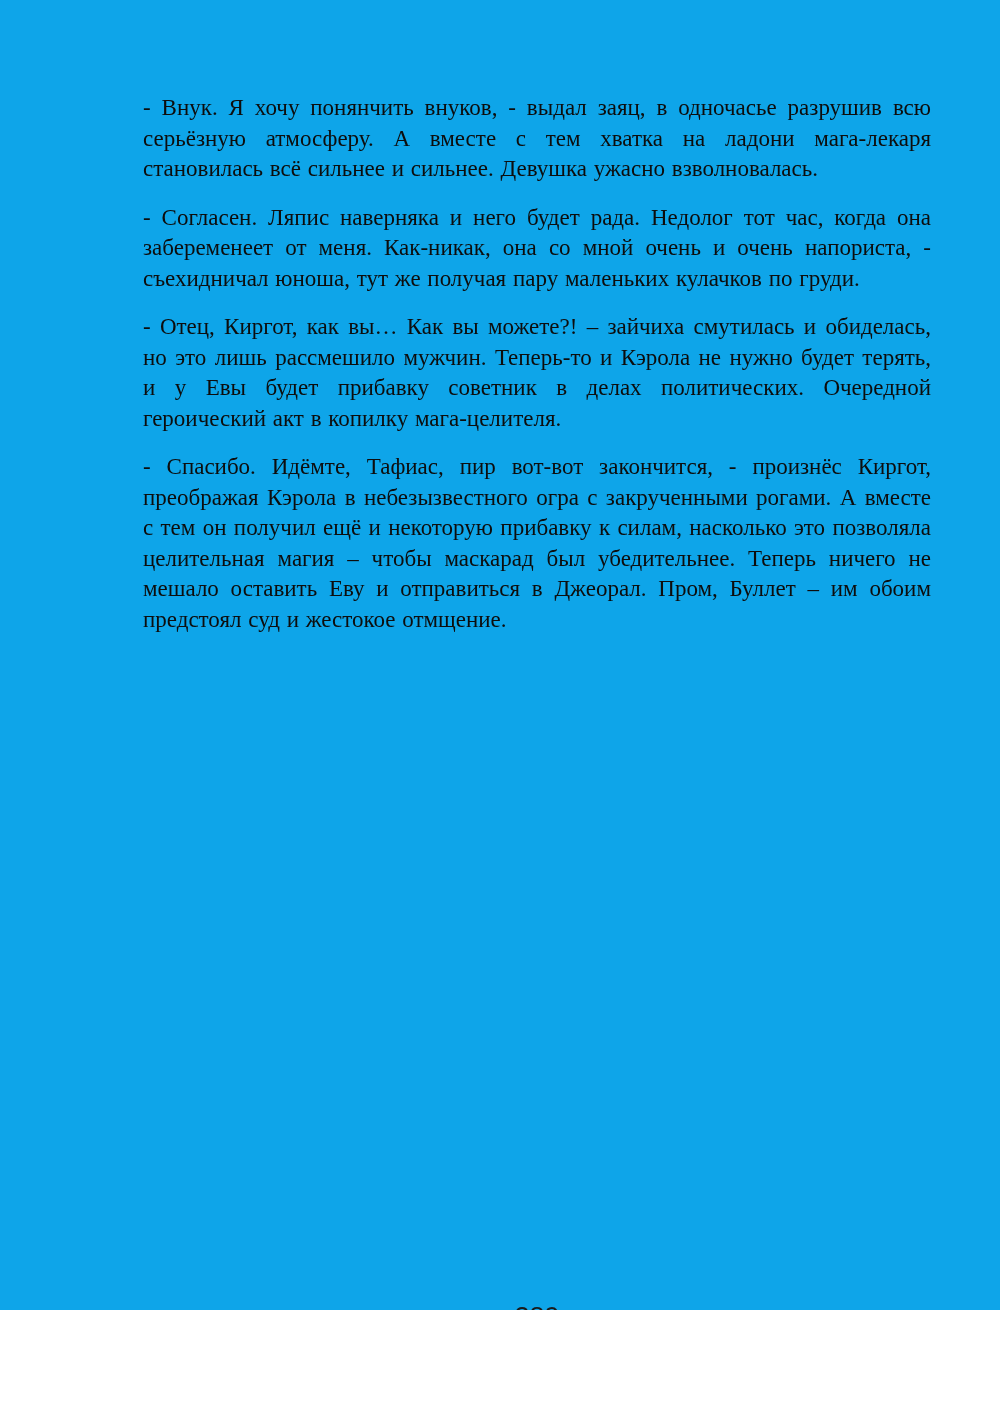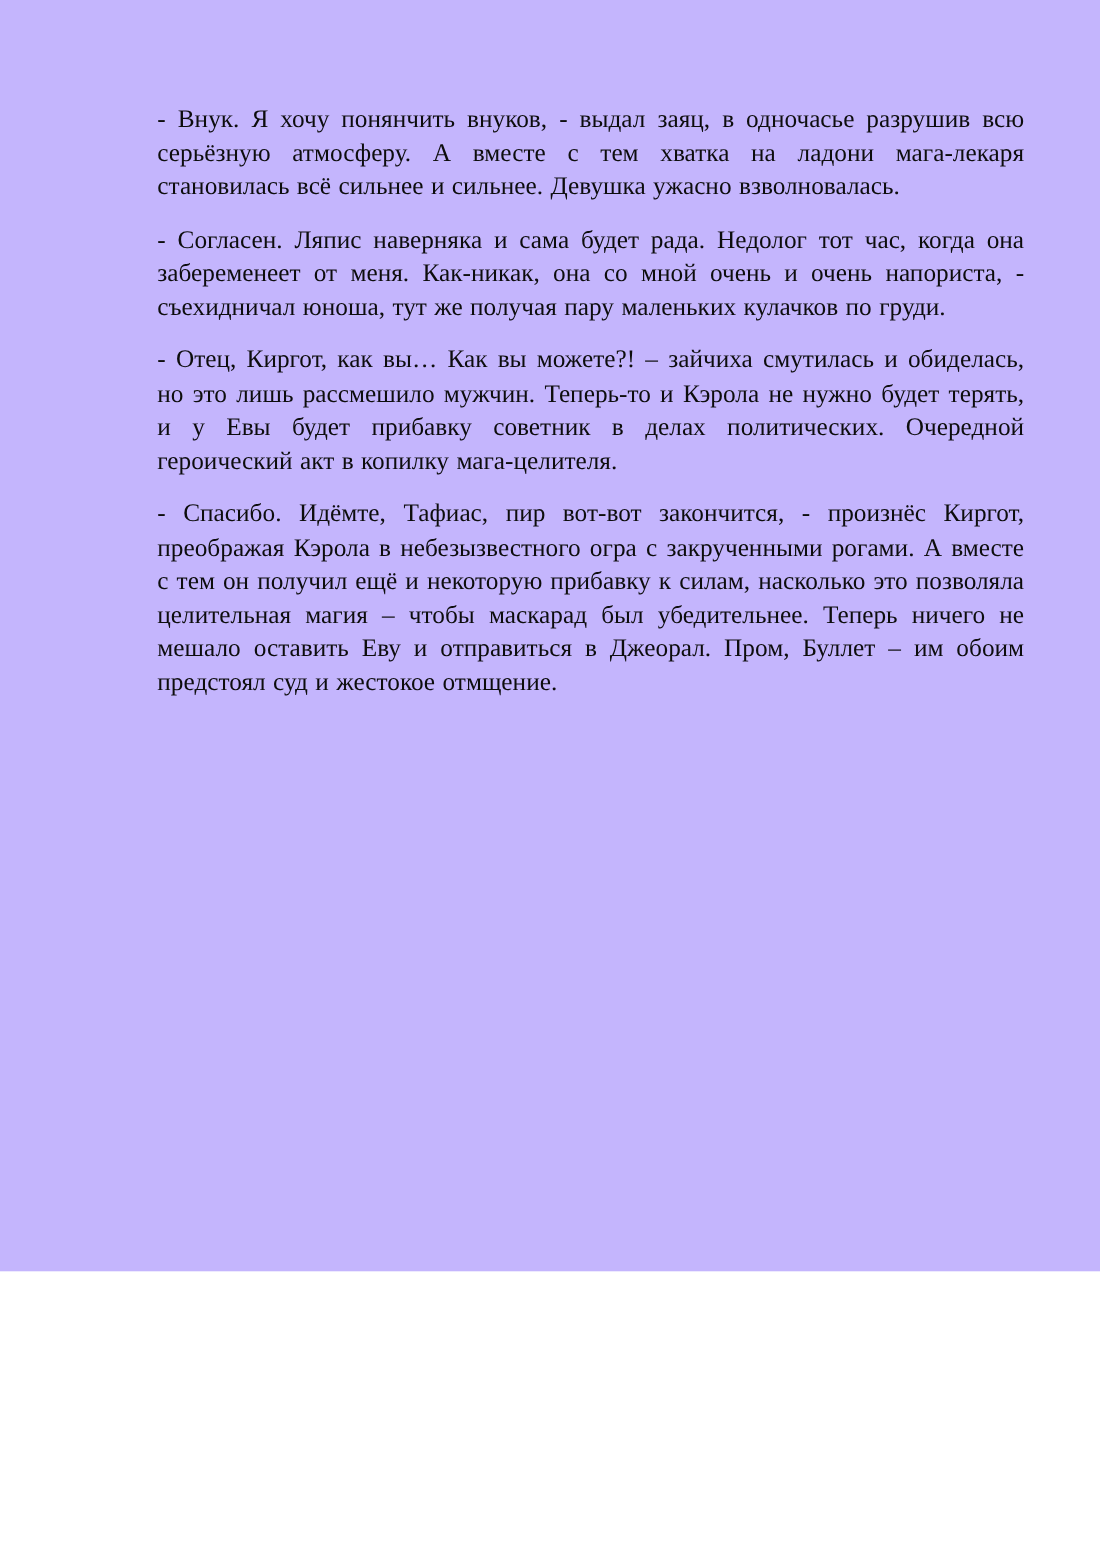--- a/index.html
+++ b/index.html
@@ -3,22 +3,22 @@
 <meta charset="utf-8">
 <style>
   html, body {
     margin: 0;
     padding: 0;
     background: #ffffff;
   }
   .page {
     position: relative;
     width: 1000px;
-    height: 1156px;
-    background: #c4b5fd;
+    height: 1310px;
+    background: #0ea5e9;
     overflow: hidden;
   }
   .text-block {
     position: absolute;
     top: 93px;
     left: 143px;
     right: 69px;
   }
   .para {
     font-family: "Liberation Serif", "DejaVu Serif", serif;
@@ -39,18 +39,18 @@
     font-size: 27px;
     color: #1a1a1a;
   }
 </style>
 </head>
 <body>
 
 <div class="page">
   <div class="text-block">
     <p class="para">- Внук. Я хочу понянчить внуков, - выдал заяц, в одночасье разрушив всю серьёзную атмосферу. А вместе с тем хватка на ладони мага-лекаря становилась всё сильнее и сильнее. Девушка ужасно взволновалась.</p>
-    <p class="para">- Согласен. Ляпис наверняка и сама будет рада. Недолог тот час, когда она забеременеет от меня. Как-никак, она со мной очень и очень напориста, - съехидничал юноша, тут же получая пару маленьких кулачков по груди.</p>
+    <p class="para">- Согласен. Ляпис наверняка и него будет рада. Недолог тот час, когда она забеременеет от меня. Как-никак, она со мной очень и очень напориста, - съехидничал юноша, тут же получая пару маленьких кулачков по груди.</p>
     <p class="para">- Отец, Киргот, как вы… Как вы можете?! – зайчиха смутилась и обиделась, но это лишь рассмешило мужчин. Теперь-то и Кэрола не нужно будет терять, и у Евы будет прибавку советник в делах политических. Очередной героический акт в копилку мага-целителя.</p>
     <p class="para">- Спасибо. Идёмте, Тафиас, пир вот-вот закончится, - произнёс Киргот, преображая Кэрола в небезызвестного огра с закрученными рогами. А вместе с тем он получил ещё и некоторую прибавку к силам, насколько это позволяла целительная магия – чтобы маскарад был убедительнее. Теперь ничего не мешало оставить Еву и отправиться в Джеорал. Пром, Буллет – им обоим предстоял суд и жестокое отмщение.</p>
   </div>
   <div class="page-number">289</div>
 </div>
 
 </body></html>

